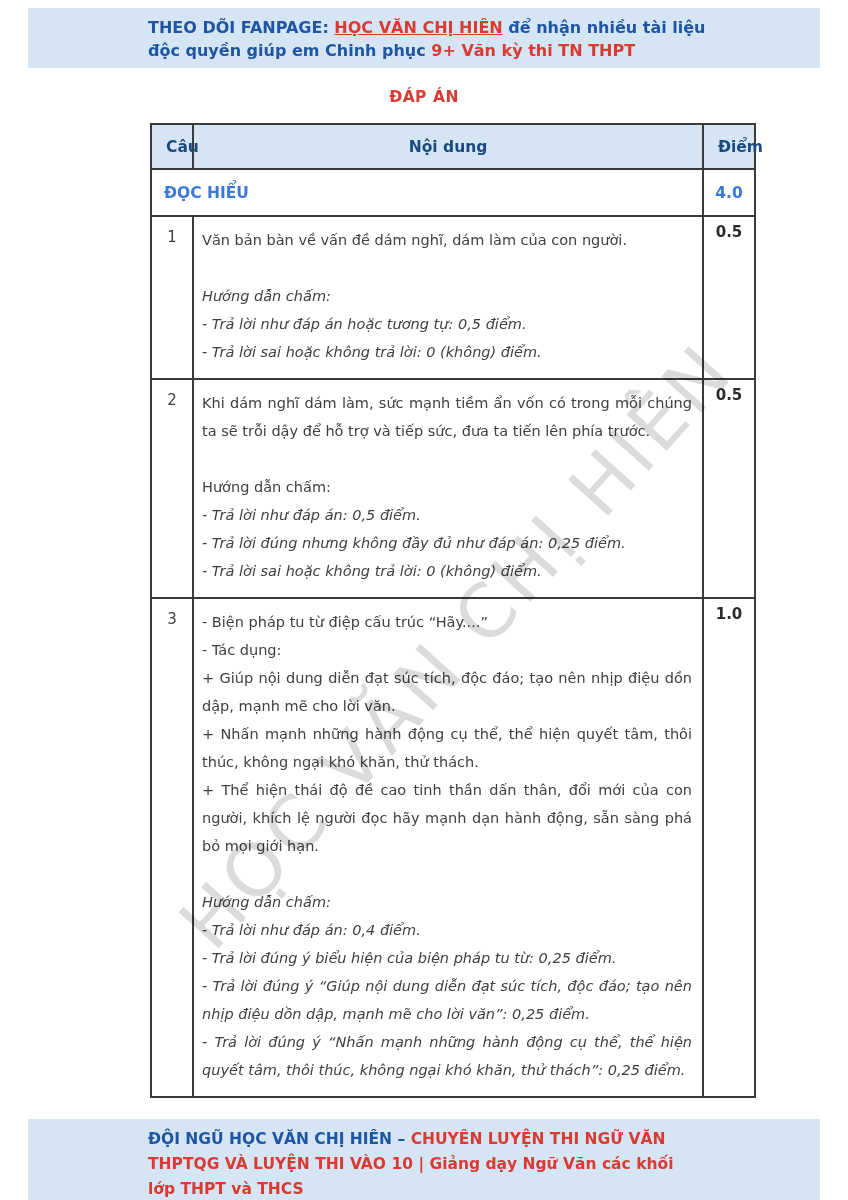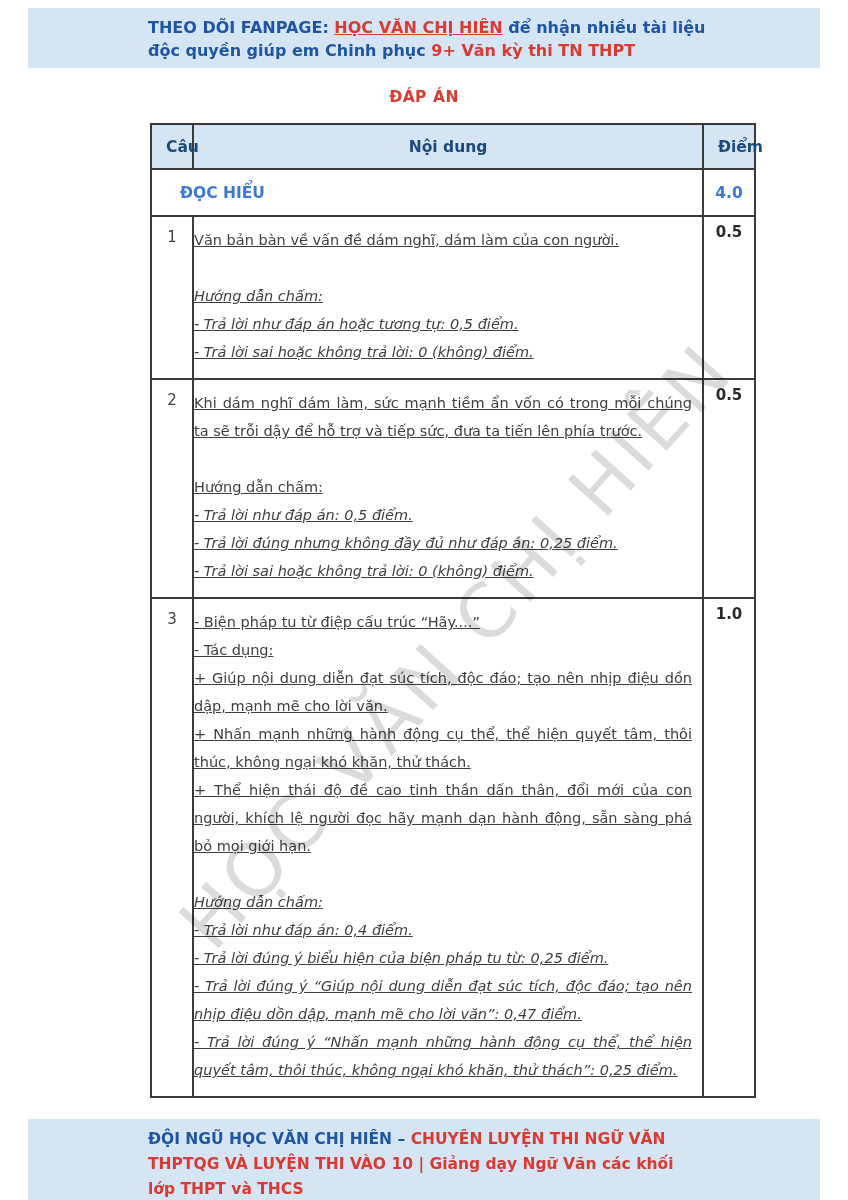--- a/index.html
+++ b/index.html
@@ -67,41 +67,40 @@
     height:45px;
     padding:4px 14px;
   }
   tr.section-row td{
     height:47px;
     vertical-align:middle;
     font-size:15.5px;
     font-weight:bold;
     color:var(--section_blue);
   }
-  tr.section-row .section-label{padding-left:28px;}
+  tr.section-row .section-label{padding-left:12px;}
   tr.section-row .section-score{text-align:center;}
   td.cell-cau{
     text-align:center;
     padding-top:11px;
     font-size:15px;
     color:var(--body_text);
   }
   td.cell-diem{
     text-align:center;
     padding-top:6px;
     font-size:15px;
     font-weight:bold;
     color:#2b2b2b;
   }
   td.cell-content{
-    padding:9px 10px 12px 0;
+    padding:9px 10px 12px 8px;
     font-size:14.5px;
     line-height:28px;
     text-align:justify;
-    text-decoration:underline;
   }
   .body-line{margin:0;}
   .guide-block{margin-top:28px;}
   .guide-label{font-style:normal;}
   .guide-label.italic{font-style:italic;}
   .guide-line{font-style:italic;margin:0;}
   
   .watermark{
     position:absolute;
     left:428px;top:638px;
@@ -194,21 +193,21 @@
               <p class="body-line">- Tác dụng:</p>
               <p class="body-line">+ Giúp nội dung diễn đạt súc tích, độc đáo;  tạo nên nhịp điệu dồn dập, mạnh mẽ cho lời văn.</p>
               <p class="body-line">+ Nhấn mạnh những hành động cụ thể, thể hiện quyết tâm, thôi thúc, không ngại khó khăn, thử thách.</p>
               <p class="body-line">+ Thể hiện thái độ đề cao tinh thần dấn thân, đổi mới của con người, khích lệ người đọc hãy mạnh dạn hành động, sẵn sàng phá bỏ mọi giới hạn.</p>
             </div>
       <div class="guide-block">
         <p class="guide-label italic">Hướng dẫn chấm:</p>
         <div>
                 <p class="guide-line">- Trả lời như đáp án: 0,4 điểm.</p>
                 <p class="guide-line">- Trả lời đúng ý biểu hiện của biện pháp tu từ: 0,25 điểm.</p>
-                <p class="guide-line">- Trả lời đúng ý “Giúp nội dung diễn đạt súc tích, độc đáo;  tạo nên nhịp điệu dồn dập, mạnh mẽ cho lời văn”: 0,47 điểm.</p>
+                <p class="guide-line">- Trả lời đúng ý “Giúp nội dung diễn đạt súc tích, độc đáo;  tạo nên nhịp điệu dồn dập, mạnh mẽ cho lời văn”: 0,25 điểm.</p>
                 <p class="guide-line">- Trả lời đúng ý “Nhấn mạnh những hành động cụ thể, thể hiện quyết tâm, thôi thúc, không ngại khó khăn, thử thách”: 0,25 điểm.</p>
               </div>
       </div>
     </td>
     <td class="cell-diem">1.0</td>
   </tr>
       </tbody>
   </table>
 
   <div class="watermark">HỌC VĂN CHỊ HIÊN</div>

